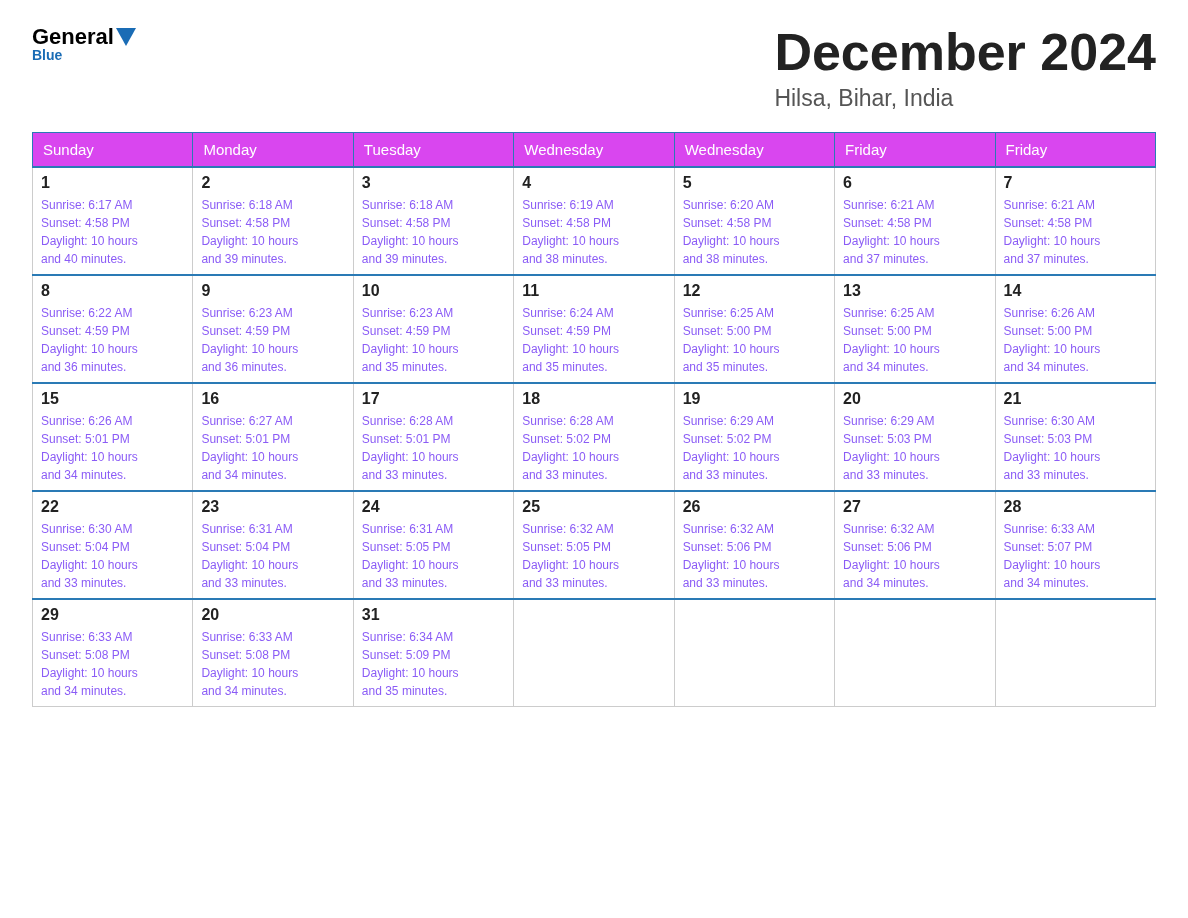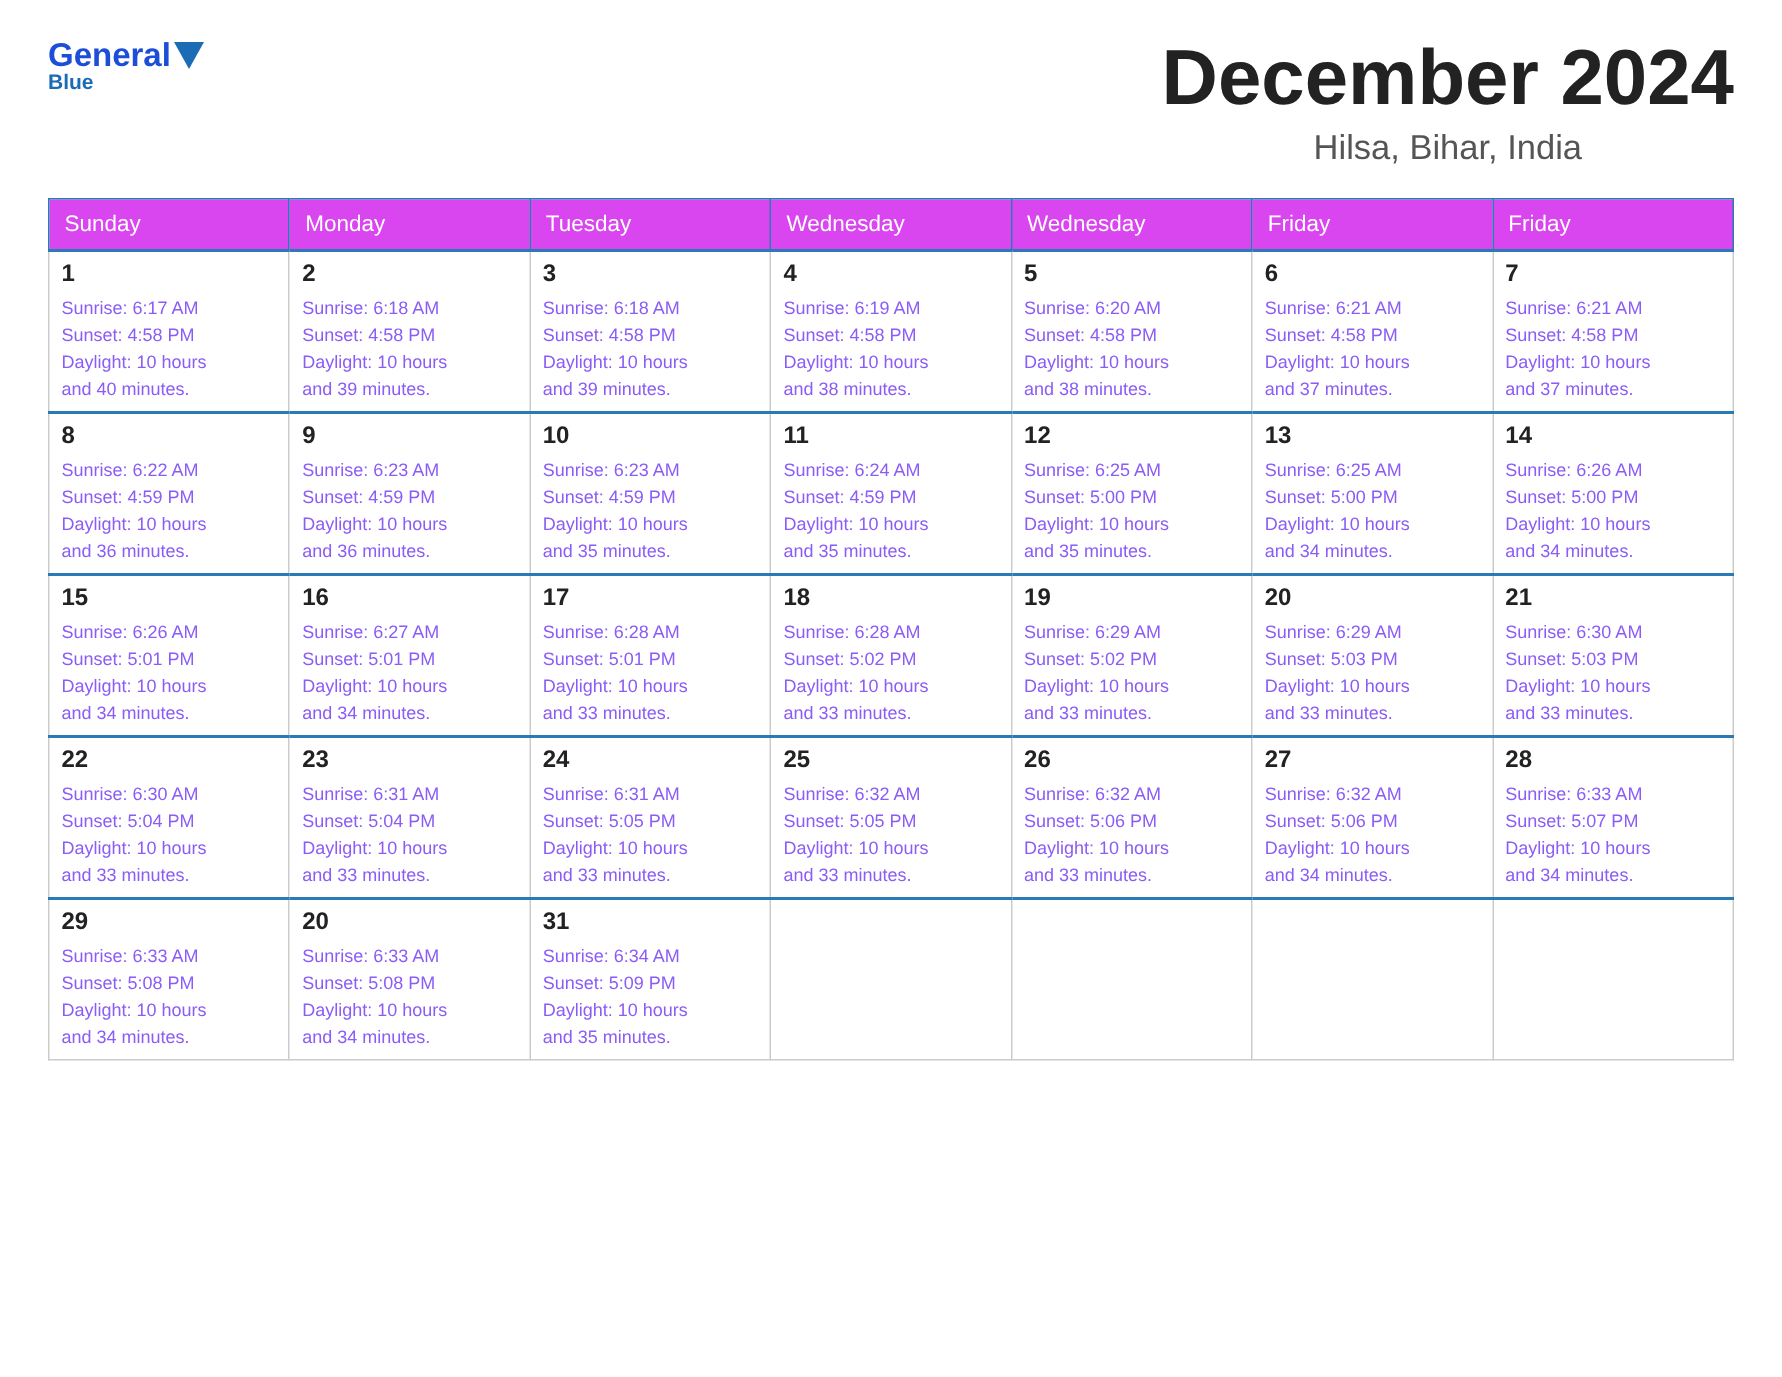--- a/index.html
+++ b/index.html
@@ -21,23 +21,23 @@
       flex-direction: column;
       align-items: flex-start;
     }
     .logo-text {
       display: flex;
       align-items: center;
       font-size: 22px;
       font-weight: bold;
       color: #333;
     }
-    .logo-general { color: #1d4ed8; font-weight: bold; font-size: 22px; }
+    .logo-general { color: #000000; font-weight: bold; font-size: 22px; }
     .logo-blue { color: #1a6cb5; font-weight: bold; font-size: 14px; }
-    .title-section { text-align: center; }
+    .title-section { text-align: left; }
     .month-title {
       font-size: 52px;
       font-weight: bold;
       color: #222;
       line-height: 1.1;
     }
     .location-title {
       font-size: 23px;
       color: #555;
       margin-top: 4px;

